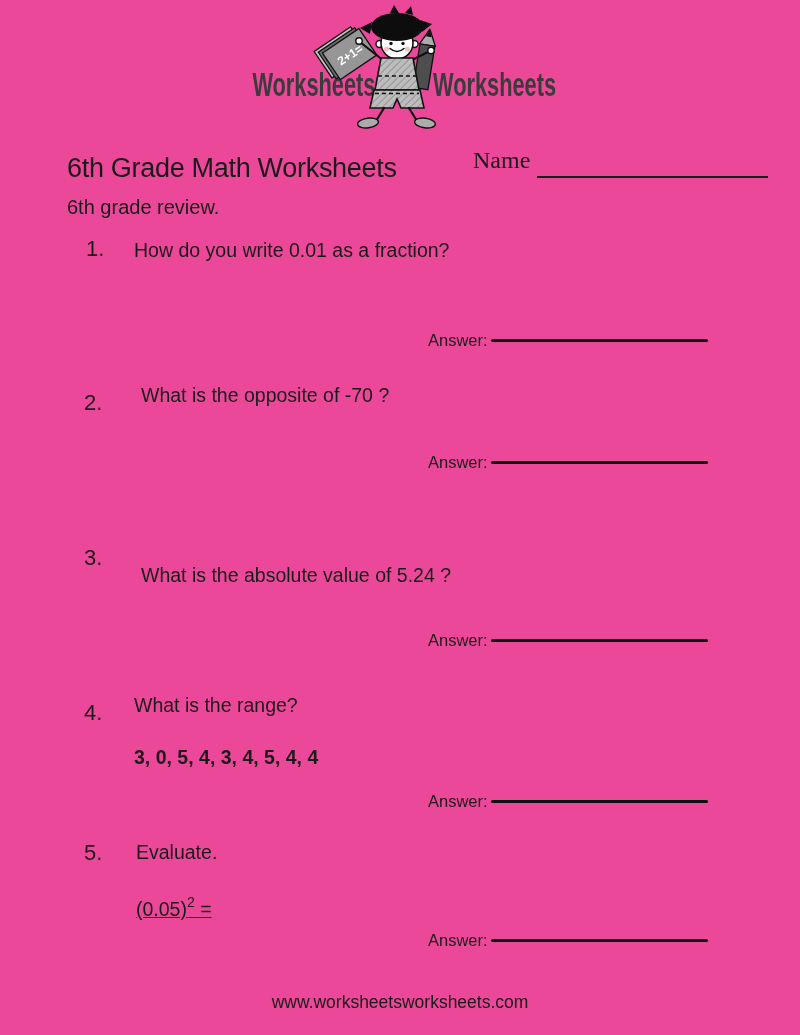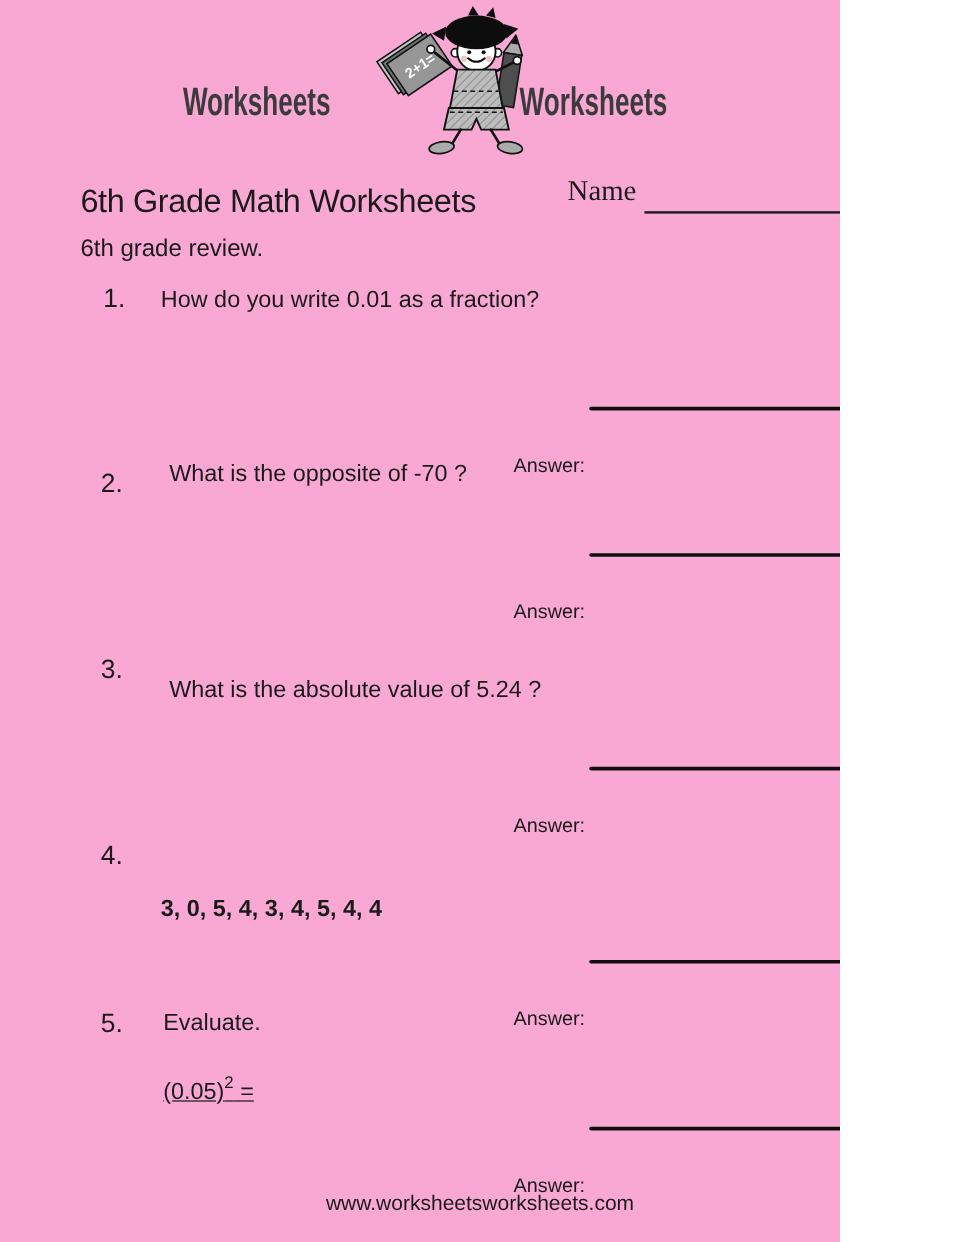--- a/index.html
+++ b/index.html
@@ -1,21 +1,21 @@
 <!DOCTYPE html>
 <html><head>
 <meta charset="utf-8">
 <style>
   * { margin: 0; padding: 0; box-sizing: border-box; }
   html, body { background: #ffffff; }
   .page {
     position: relative;
-    width: 700px;
+    width: 800px;
     height: 1035px;
-    background: #f9a8d4;
+    background: #ec4899;
     font-family: "Liberation Sans", sans-serif;
     color: #1a1a1a;
     overflow: hidden;
   }
   .abs { position: absolute; }
 
   
   .logo-word {
     position: absolute;
     top: 66px;
@@ -36,21 +36,21 @@
   .subtitle { left: 67px; top: 196px; font-size: 20px; }
 
   
   .qnum  { font-size: 22px; }
   .qtext { font-size: 19.5px; white-space: nowrap; }
   .qdata { font-size: 19.5px; white-space: nowrap; font-weight: bold; }
   .qexpr { font-size: 19.5px; white-space: nowrap; }
   .qexpr sup { font-size: 14px; position: relative; top: -1px; }
 
   
-  .alabel { font-size: 16.5px; margin-top: 48px; }
+  .alabel { font-size: 16.5px; }
   .aline  { height: 3px; width: 217px; background: #0f0f0f; border-radius: 1.5px; }
 
   
   .footer { left: 0; top: 992px; width: 800px; text-align: center; font-size: 17.5px; }
 </style>
 </head>
 <body>
 
 <div class="page">
 
@@ -124,20 +124,21 @@
   <div class="abs qtext" style="left:141px; top:384px;">What is the opposite of -70 ?</div>
   <div class="abs alabel" style="left:428px; top:453px;">Answer:</div>
   <div class="abs aline" style="left:491px; top:461px;"></div>
 
   <div class="abs qnum" style="left:84px;  top:545px;">3.</div>
   <div class="abs qtext" style="left:141px; top:564px;">What is the absolute value of 5.24 ?</div>
   <div class="abs alabel" style="left:428px; top:631px;">Answer:</div>
   <div class="abs aline" style="left:491px; top:639px;"></div>
 
   <div class="abs qnum" style="left:84px;  top:700px;">4.</div>
+  <div class="abs qtext" style="left:134px; top:694px;">What is the range?</div>
   <div class="abs qdata" style="left:134px; top:746px;">3, 0, 5, 4, 3, 4, 5, 4, 4</div>
   <div class="abs alabel" style="left:428px; top:792px;">Answer:</div>
   <div class="abs aline" style="left:491px; top:800px;"></div>
 
   <div class="abs qnum" style="left:84px;  top:840px;">5.</div>
   <div class="abs qtext" style="left:136px; top:841px;">Evaluate.</div>
   <div class="abs qexpr" style="left:136px; top:895px;text-decoration:underline;"><span>(0.05)</span><sup>2</sup><span> =</span></div>
   <div class="abs alabel" style="left:428px; top:931px;">Answer:</div>
   <div class="abs aline" style="left:491px; top:939px;"></div>
 

